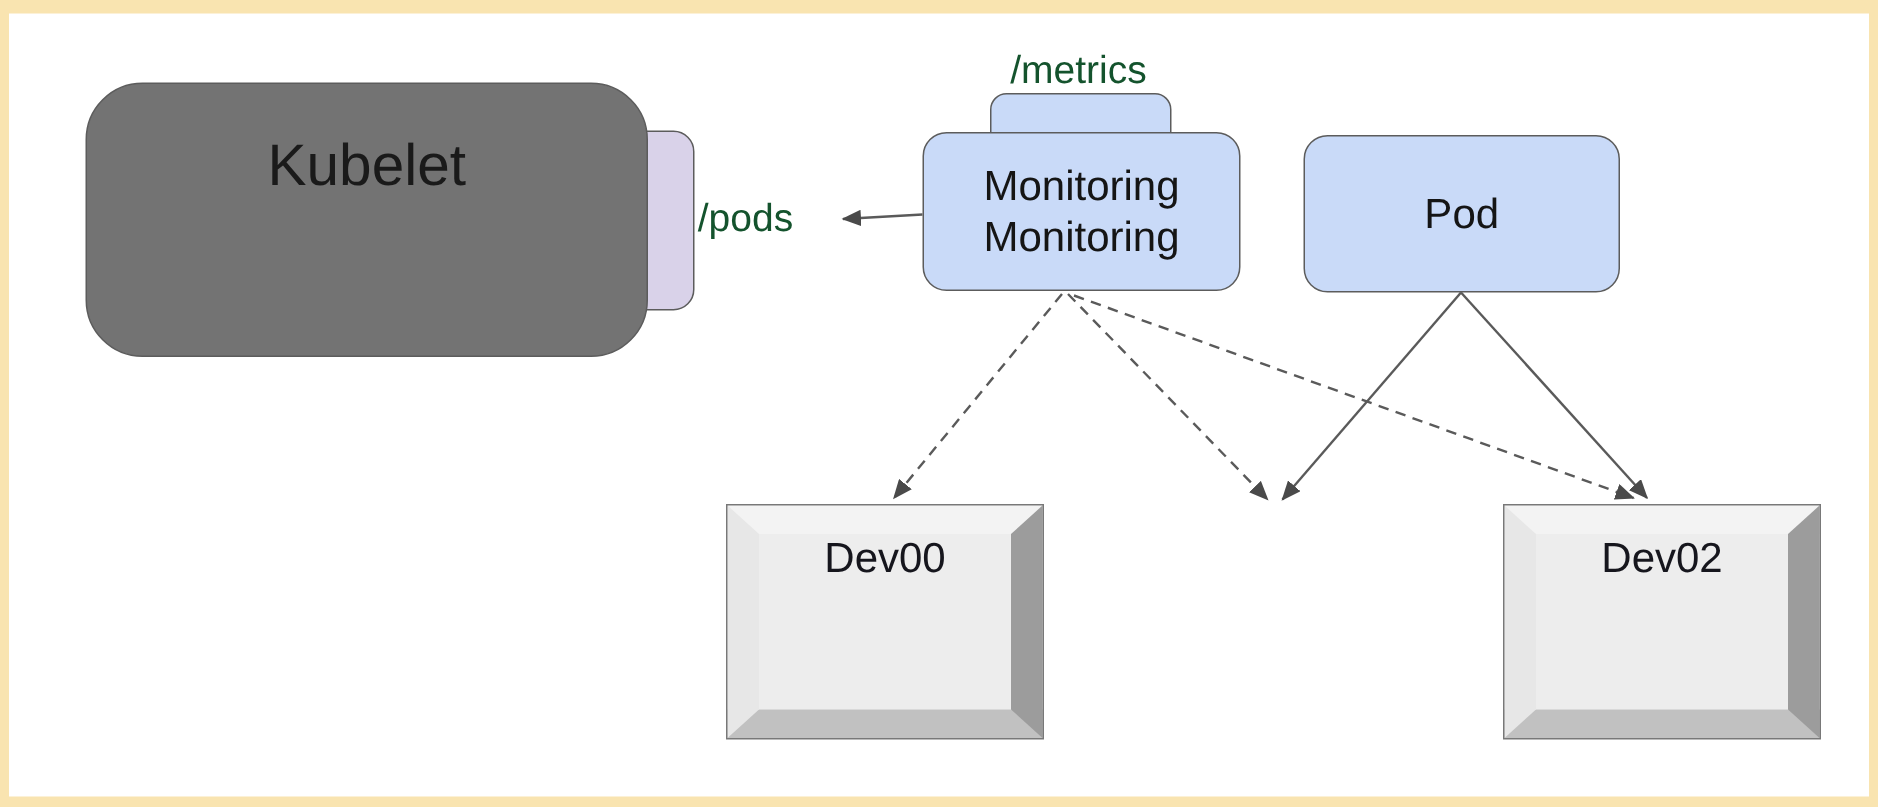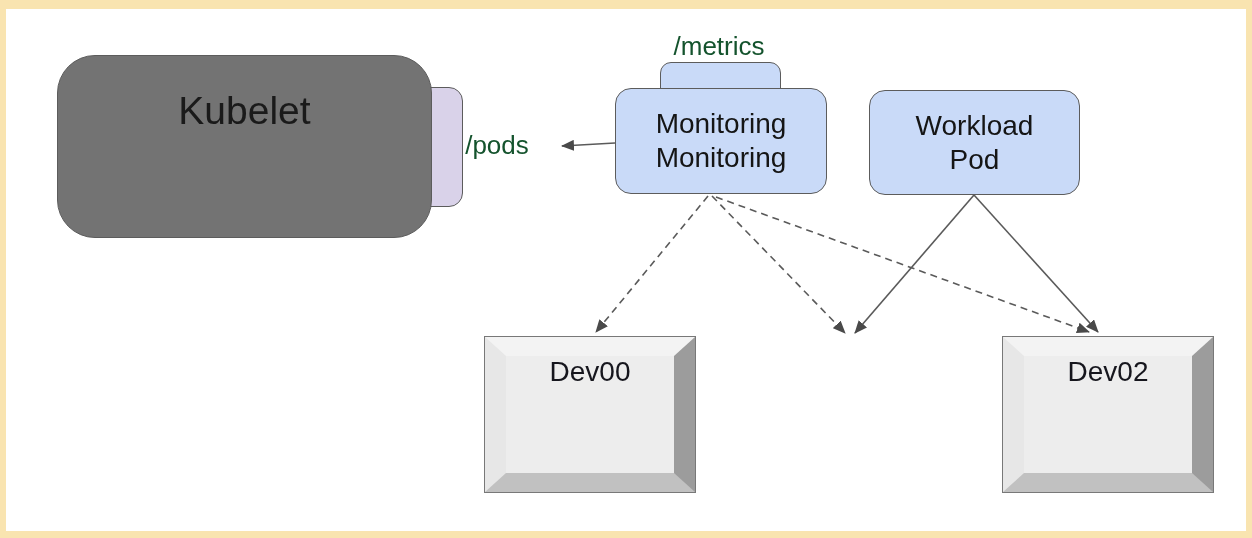--- a/index.html
+++ b/index.html
@@ -133,21 +133,20 @@
   <div class="endpoint-label pods-label">/pods</div>
 
   <div class="md-tab" style="background: rgb(201, 218, 248);"></div>
   <div class="endpoint-label metrics-label">/metrics</div>
   <div class="node md-box" style="background: rgb(201, 218, 248);">
     <span class="bline">Monitoring</span>
     <span class="bline">Monitoring</span>
   </div>
 
   <div class="node wp-box" style="background: rgb(201, 218, 248);">
-    <span class="bline">Workload</span>
     <span class="bline">Pod</span>
   </div>
 
   <div class="dev dev-0">
     <div class="dev-face">
       <span class="dev-label">Dev00</span>
     </div>
   </div>
   <div class="dev dev-2">
     <div class="dev-face">

